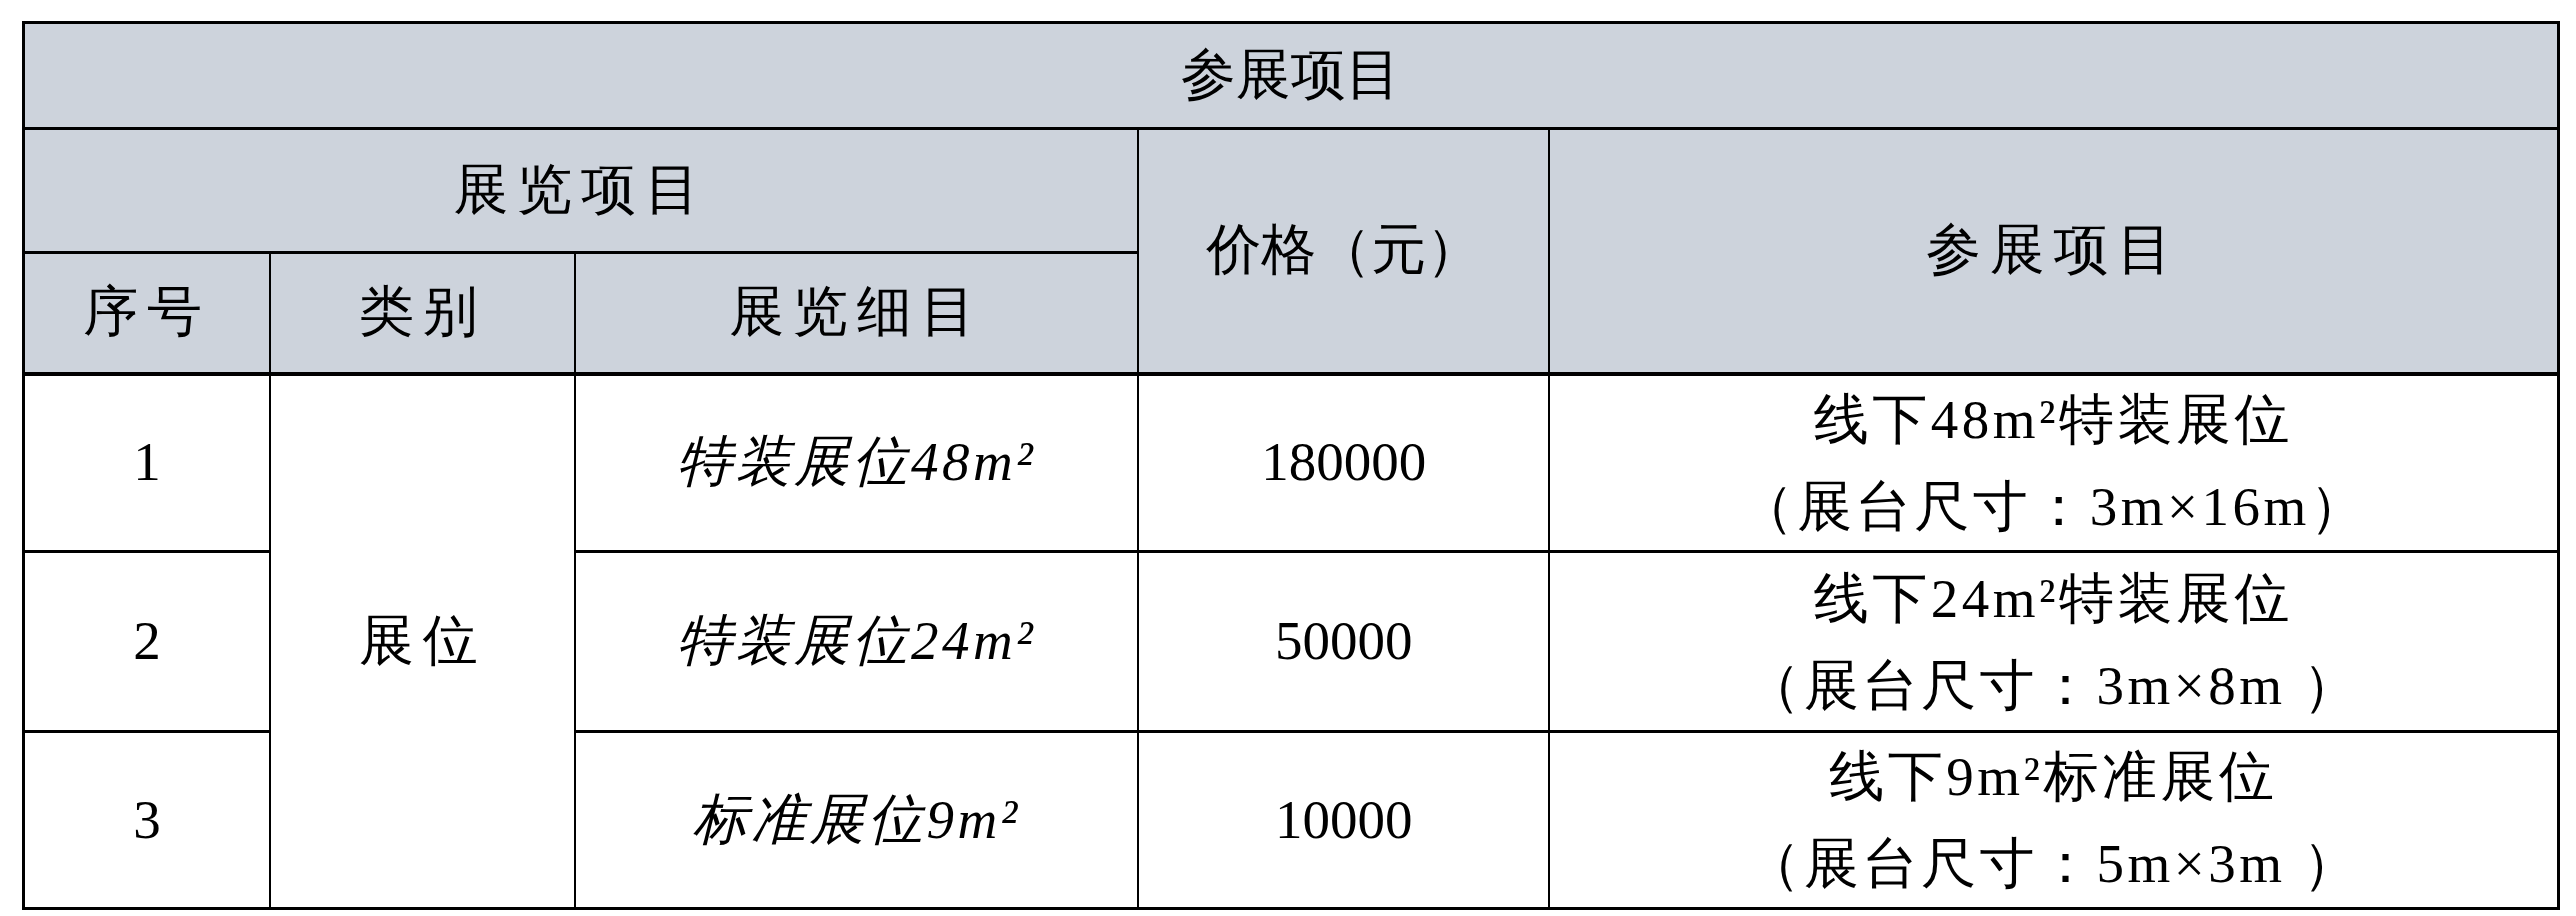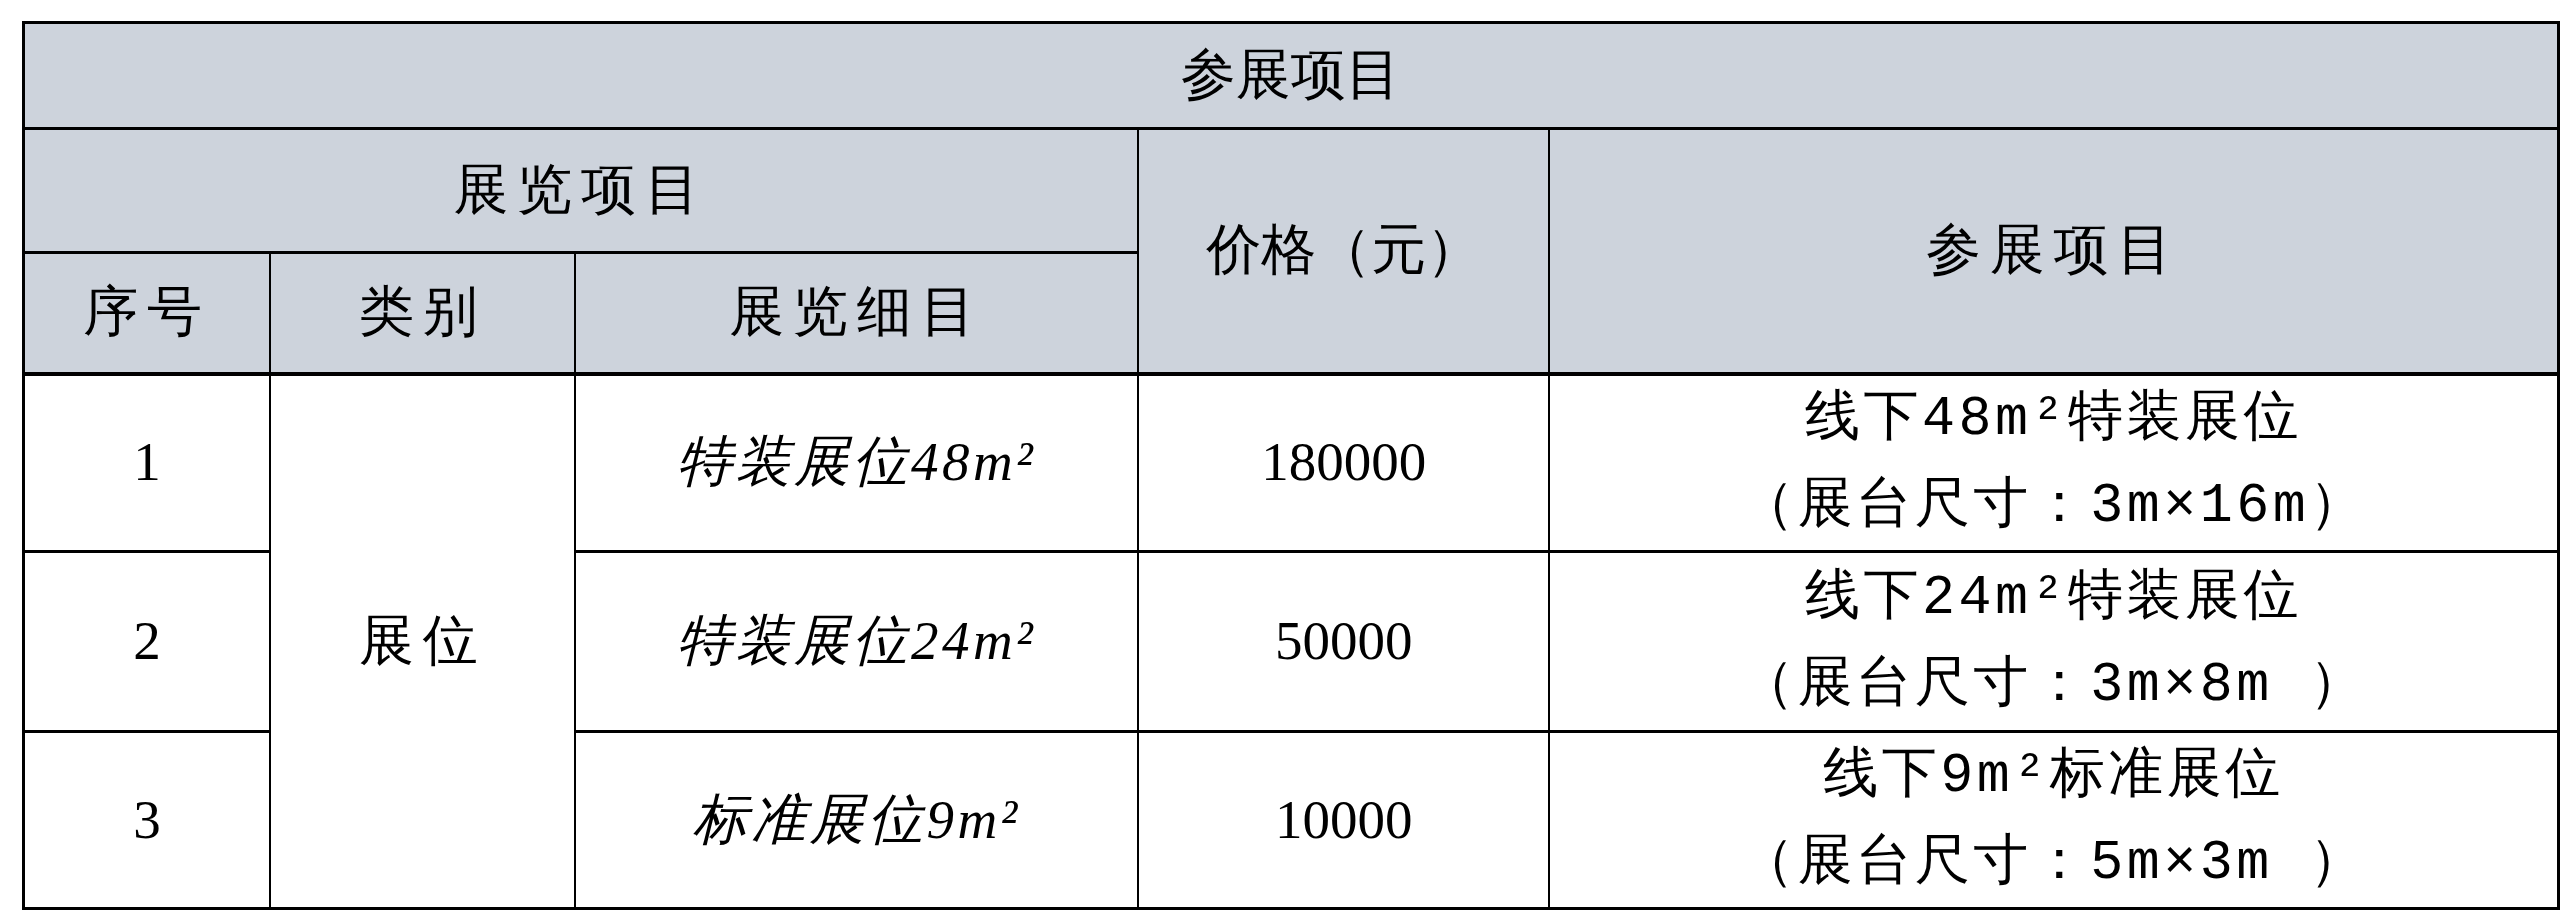--- a/index.html
+++ b/index.html
@@ -47,21 +47,20 @@
   tr.r-d1 td { border-top-width: 4.3px; }
 
   
   .sp-wide { letter-spacing: 8.7px; }
   .sp-mild { letter-spacing: 3.5px; font-style: italic; }
 
   td.benefit div {
     line-height: 87px;
     letter-spacing: 3.5px;
     white-space: pre;
-    font-family: Liberation Mono, monospace;
   }
 </style>
 </head>
 <body>
 
 <div class="tbl-wrap">
   <table class="exh">
     <colgroup>
       <col style="width:247px">
       <col style="width:305px">

